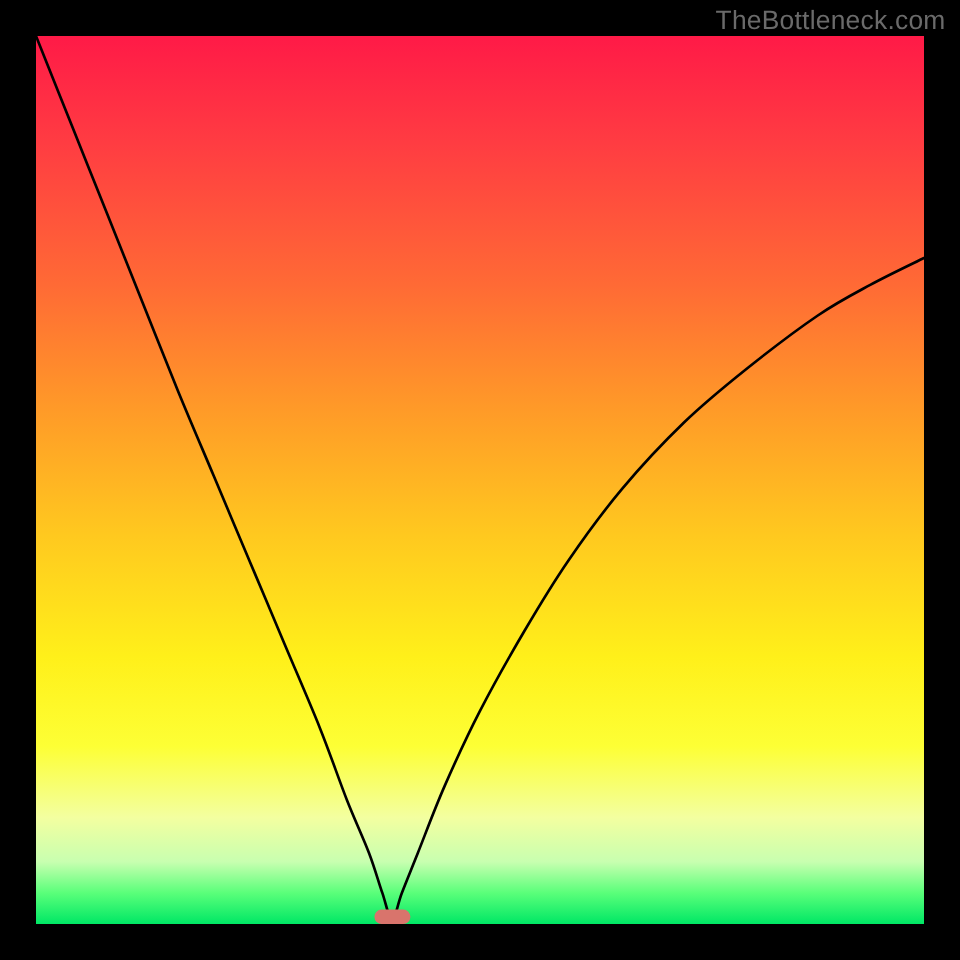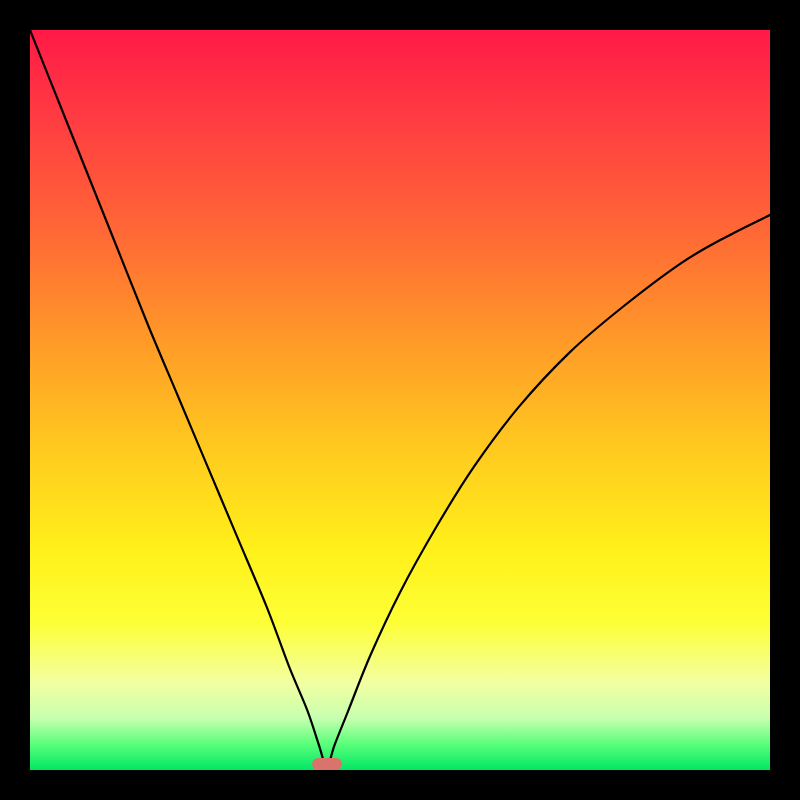--- a/index.html
+++ b/index.html
@@ -79,13 +79,14 @@
 <body>
 
 <div class="frame">
   <div class="plot">
     <div class="gradient"></div>
     <svg class="curve-svg" viewBox="0 0 740 740" preserveAspectRatio="none">
       <path fill="none" stroke="#000" stroke-width="2.2" stroke-linecap="round" d="M 0.00 0.00 C 4.93 12.33, 19.73 49.33, 29.60 74.00 C 39.47 98.67, 49.33 123.33, 59.20 148.00 C 69.07 172.67, 78.93 197.33, 88.80 222.00 C 98.67 246.67, 108.53 271.95, 118.40 296.00 C 128.27 320.05, 138.13 342.87, 148.00 366.30 C 157.87 389.73, 167.73 413.17, 177.60 436.60 C 187.47 460.03, 197.33 483.47, 207.20 506.90 C 217.07 530.33, 228.17 555.62, 236.80 577.20 C 245.43 598.78, 252.22 619.13, 259.00 636.40 C 265.78 653.67, 272.57 667.85, 277.50 680.80 C 282.43 693.75, 285.39 704.85, 288.60 714.10 C 291.81 723.35, 294.03 736.30, 296.74 736.30 C 299.45 736.30, 301.30 723.35, 304.88 714.10 C 308.46 704.85, 312.28 695.60, 318.20 680.80 C 324.12 666.00, 331.77 645.03, 340.40 625.30 C 349.03 605.57, 358.90 583.98, 370.00 562.40 C 381.10 540.82, 394.67 516.77, 407.00 495.80 C 419.33 474.83, 430.43 456.33, 444.00 436.60 C 457.57 416.87, 472.37 396.52, 488.40 377.40 C 504.43 358.28, 522.93 338.55, 540.20 321.90 C 557.47 305.25, 573.50 292.30, 592.00 277.50 C 610.50 262.70, 633.93 244.82, 651.20 233.10 C 668.47 221.38, 680.80 215.22, 695.60 207.20 C 710.40 199.18, 732.60 188.70, 740.00 185.00"></path>
     </svg>
     <div class="marker" style="left: 40.1%; top: 99.2%;"></div>
   </div>
+  <div class="watermark">TheBottleneck.com</div>
 </div>
 
 </body></html>

